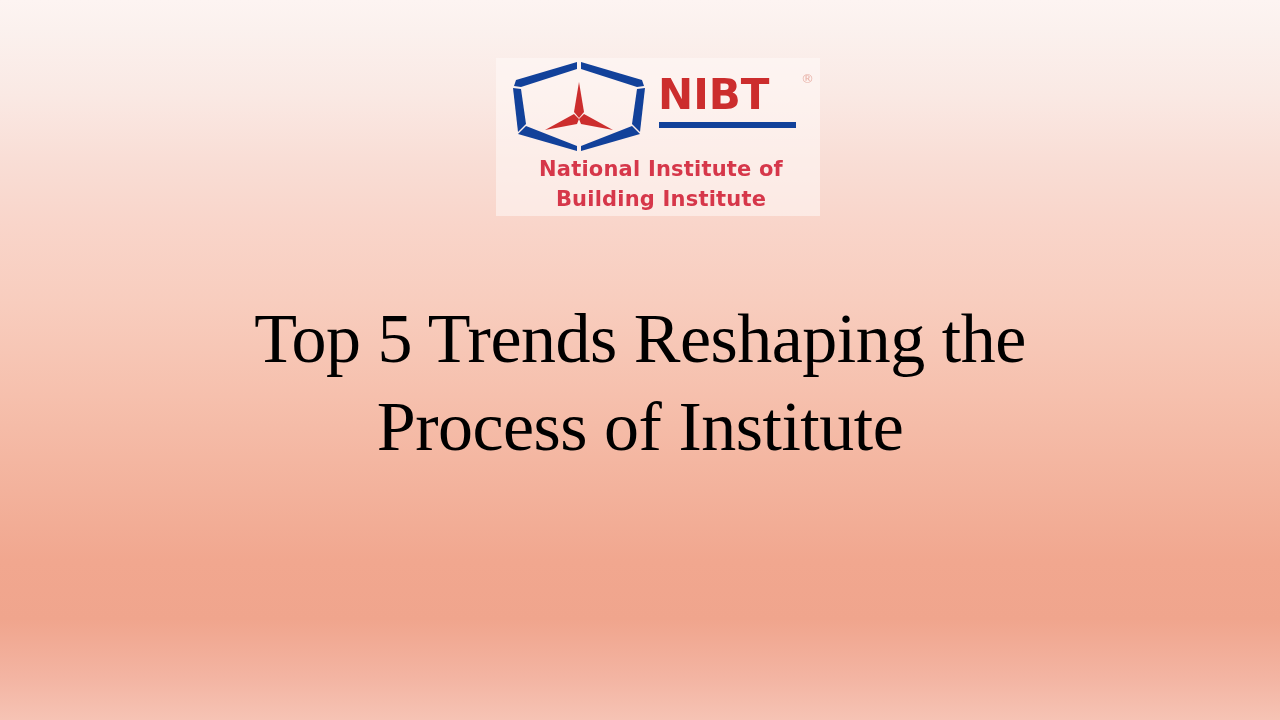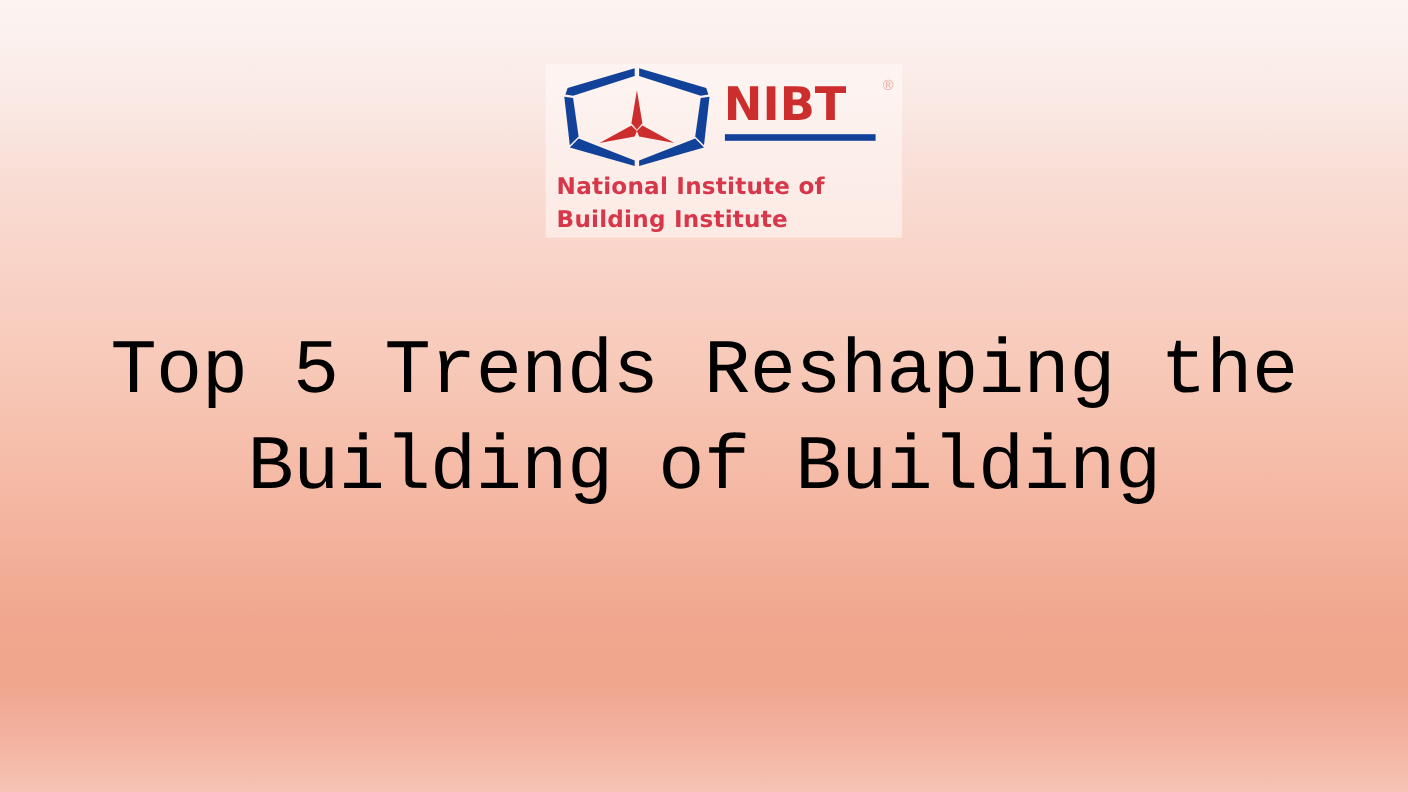--- a/index.html
+++ b/index.html
@@ -102,42 +102,42 @@
     font-size: 13px;
     color: #e8b0a6;
     line-height: 13px;
   }
 
   #tagline {
     position: absolute;
     left: 10px;
     top: 96px;
     width: 310px;
-    text-align: left;
+    text-align: center;
   }
 
   .tagline-line {
     font-family: "DejaVu Sans", sans-serif;
     font-size: 21px;
     font-weight: bold;
     color: #d6374a;
     line-height: 30px;
     letter-spacing: 0.2px;
     white-space: nowrap;
   }
 
   
   #slide-title {
     position: absolute;
     left: 90px;
     top: 248px;
     width: 1100px;
     text-align: center;
     color: #000000;
-    font-family: Liberation Mono, monospace;
+    font-family: Liberation Serif, serif;
     font-size: 70px;
     font-weight: normal;
     line-height: 88px;
     letter-spacing: -0.5px;
   }
 
   .title-line {
     display: block;
     white-space: nowrap;
   }
@@ -182,16 +182,16 @@
 
     <div id="tagline">
       <div class="tagline-line">National Institute of</div>
       <div class="tagline-line">Building Institute</div>
     </div>
 
   </div>
 
   <h1 id="slide-title">
     <span class="title-line">Top 5 Trends Reshaping the</span>
-    <span class="title-line">Building of Building</span>
+    <span class="title-line">Process of Institute</span>
   </h1>
 
 </div>
 
 </body></html>

